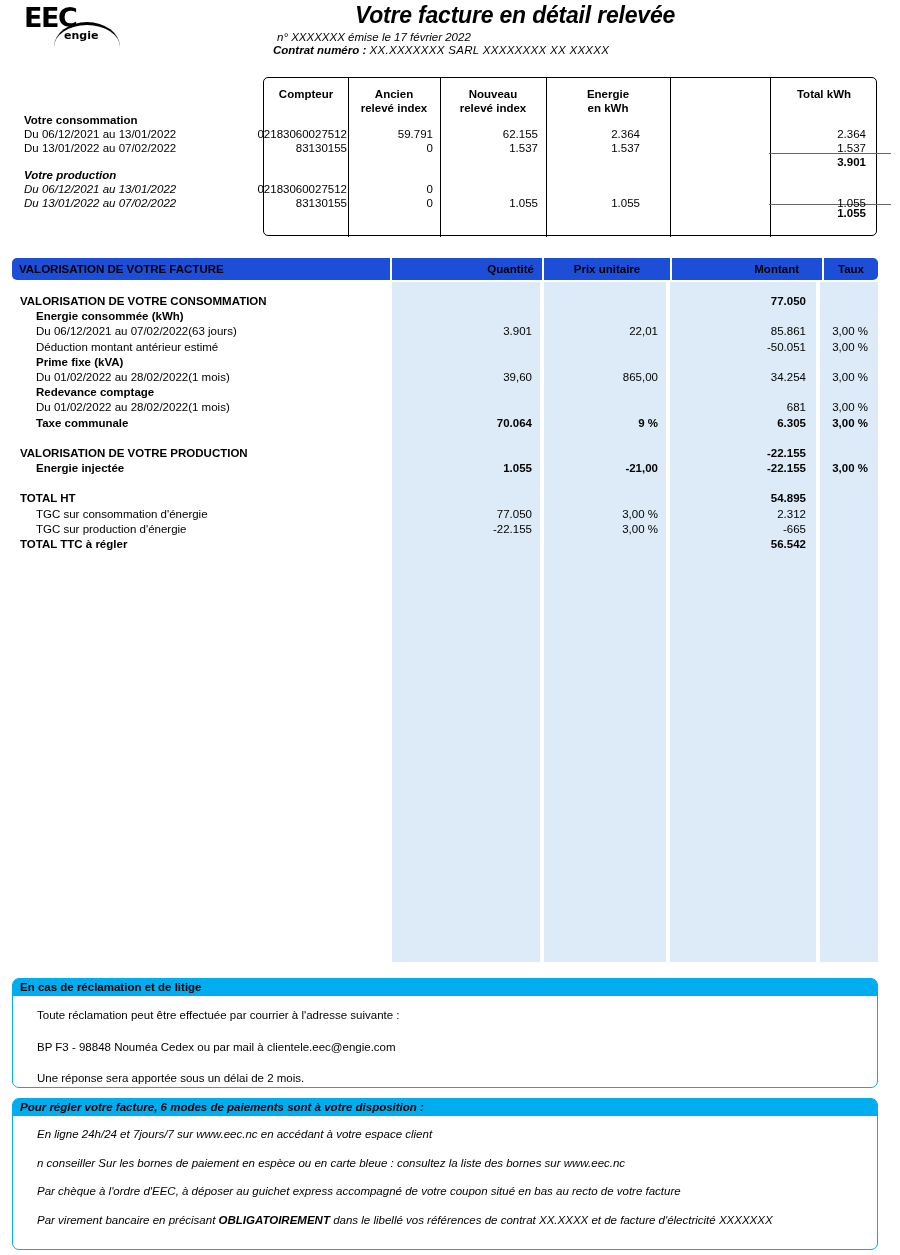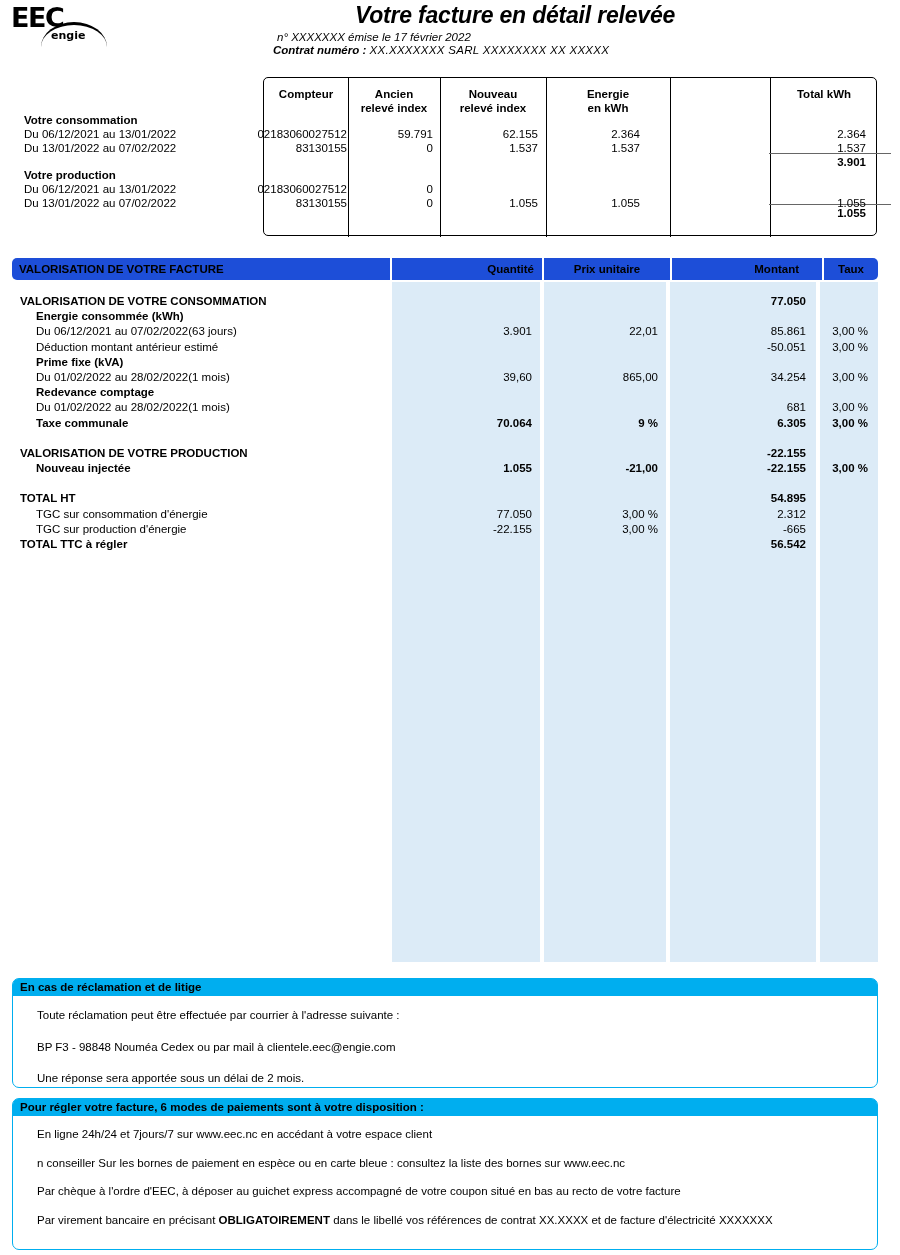--- a/index.html
+++ b/index.html
@@ -12,21 +12,21 @@
     height: 1255px;
     position: relative;
     font-family: "Liberation Sans", sans-serif;
     color: #000000;
     overflow: hidden;
   }
 
   
   .logo {
     position: absolute;
-    left: 5px;
+    left: 18px;
     top: 4px;
     width: 105px;
     height: 42px;
   }
   .logo-eec {
     position: absolute;
     left: 6px;
     top: 0px;
     font-size: 27px;
     font-weight: bold;
@@ -227,21 +227,21 @@
   }
   .info-line {
     font-size: 11.5px;
     padding-left: 24px;
     line-height: 1;
     white-space: nowrap;
   }
   .info-line b { font-weight: bold; }
 
   #box-claim { left: 12px; top: 978px; width: 866px; height: 110px; }
-  #box-pay   { left: 12px; top: 1098px; width: 866px; height: 152px; }
+  #box-pay   { left: 12px; top: 1098px; width: 866px; height: 152px; font-style: italic; }
 </style>
 </head>
 <body>
 
 <div class="logo">
   <div class="logo-eec">EEC</div>
   <div class="logo-arc"></div>
   <div class="logo-engie">engie</div>
 </div>
 
@@ -278,21 +278,21 @@
 </div>
 
 <div class="meter-hr" style="left:769px; top:153px; width:122px;"></div>
 <div class="meter-hr" style="left:769px; top:204px; width:122px;"></div>
 
 <div class="periods" style="top:113px;">
   <div class="grp-title">Votre consommation</div>
   <div>Du 06/12/2021 au 13/01/2022</div>
   <div>Du 13/01/2022 au 07/02/2022</div>
 </div>
-<div class="periods" style="top:168px;">
+<div class="periods" style="top:168px;font-style:italic;">
   <div class="grp-title">Votre production</div>
   <div>Du 06/12/2021 au 13/01/2022</div>
   <div>Du 13/01/2022 au 07/02/2022</div>
 </div>
 
 <div class="mcell" style="left:255px; top:127px; width:92px;">02183060027512</div>
 <div class="mcell" style="left:350px; top:127px; width:83px;">59.791</div>
 <div class="mcell" style="left:440px; top:127px; width:98px;">62.155</div>
 <div class="mcell" style="left:548px; top:127px; width:92px;">2.364</div>
 <div class="mcell" style="left:770px; top:127px; width:96px;">2.364</div>
@@ -401,21 +401,21 @@
       <div class="tx"></div>
     </div>
     <div class="vrow bold">
       <div class="lbl">VALORISATION DE VOTRE PRODUCTION</div>
       <div class="qty"></div>
       <div class="pu"></div>
       <div class="mt">-22.155</div>
       <div class="tx"></div>
     </div>
     <div class="vrow bold">
-      <div class="lbl ind">Nouveau injectée</div>
+      <div class="lbl ind">Energie injectée</div>
       <div class="qty">1.055</div>
       <div class="pu">-21,00</div>
       <div class="mt">-22.155</div>
       <div class="tx">3,00 %</div>
     </div>
     <div class="vrow">
       <div class="lbl"></div>
       <div class="qty"></div>
       <div class="pu"></div>
       <div class="mt"></div>

